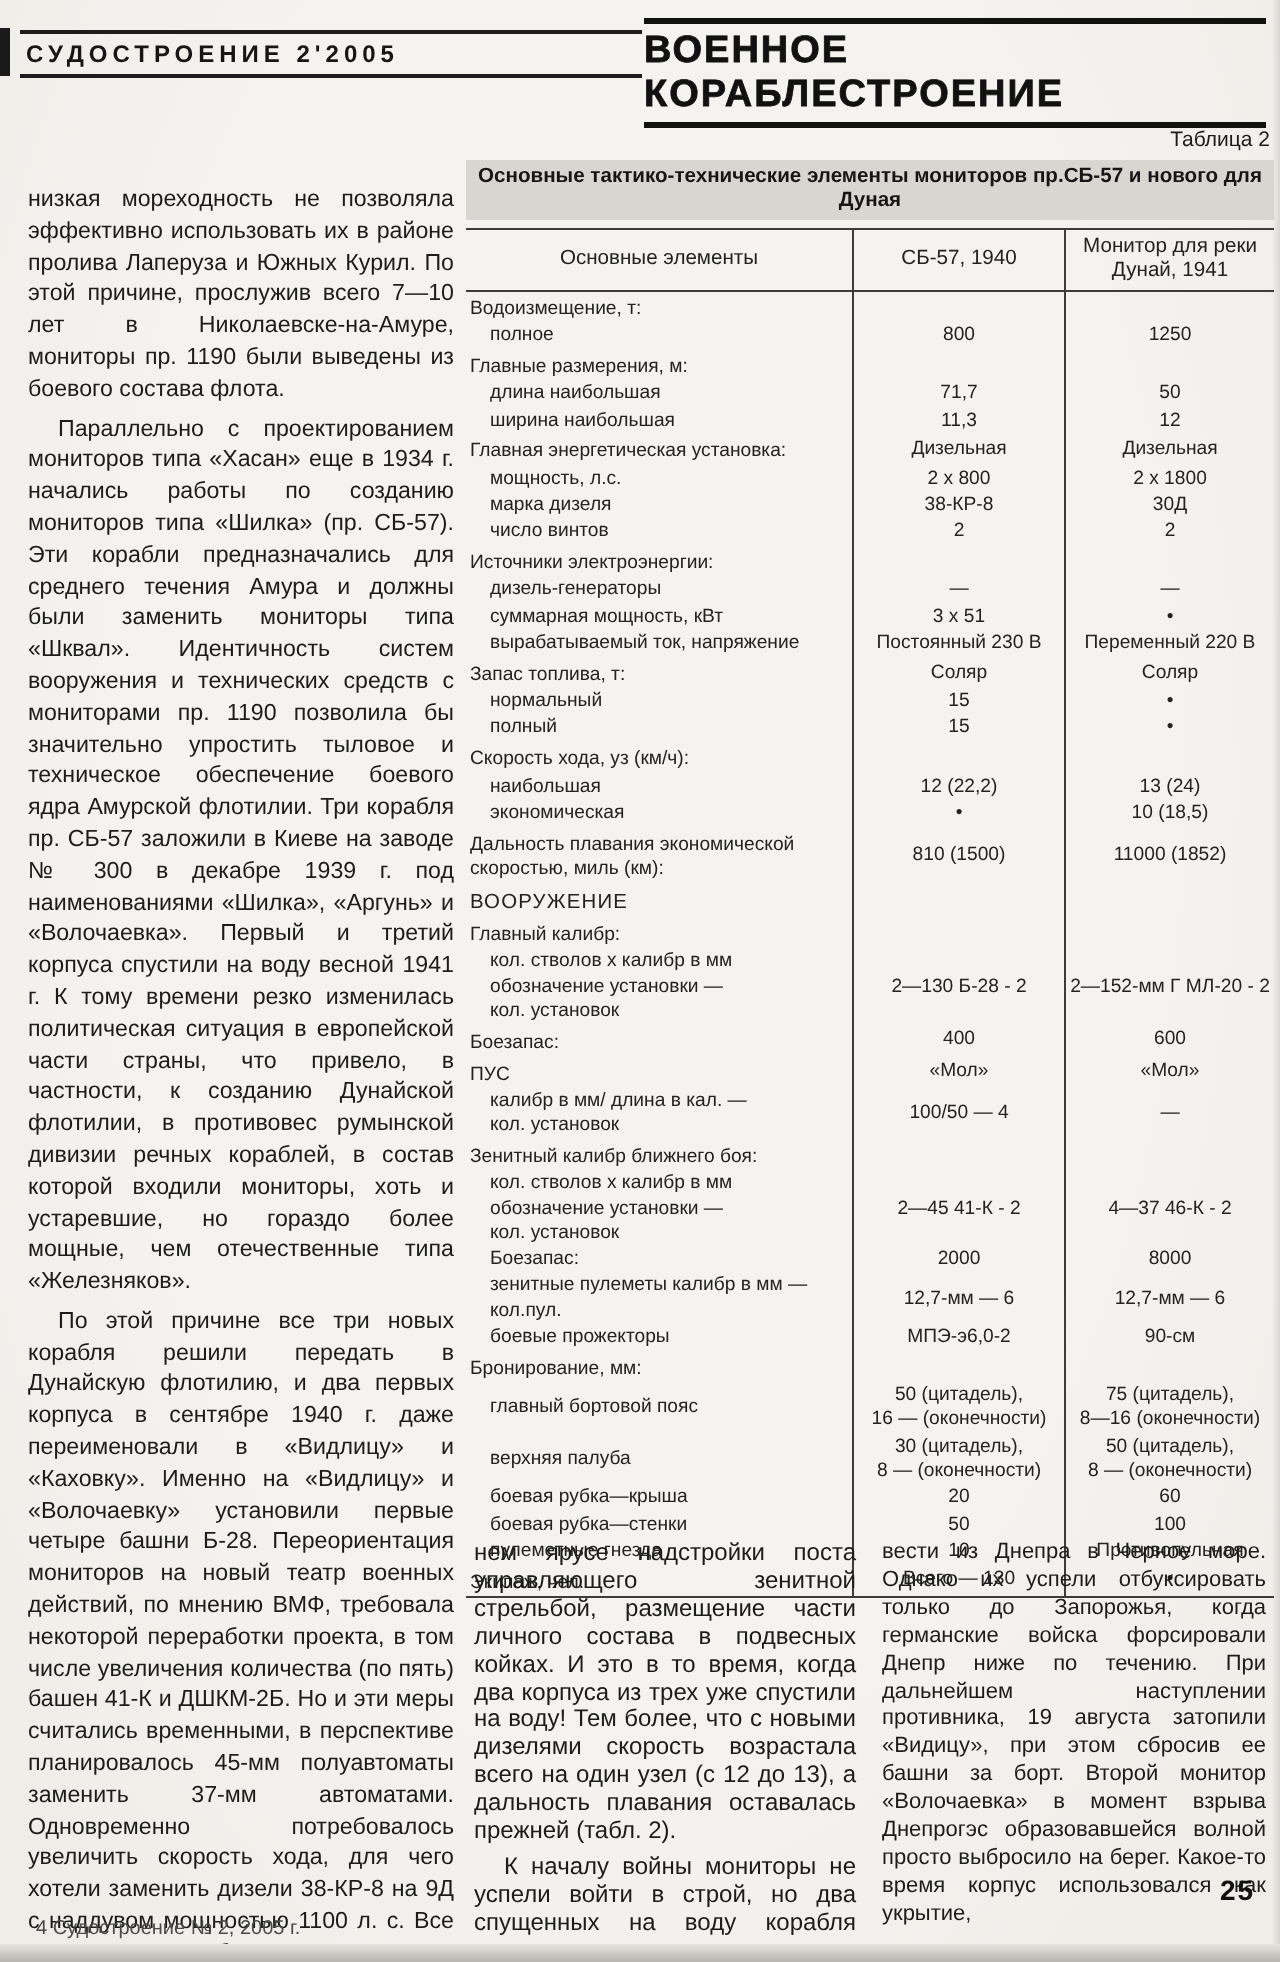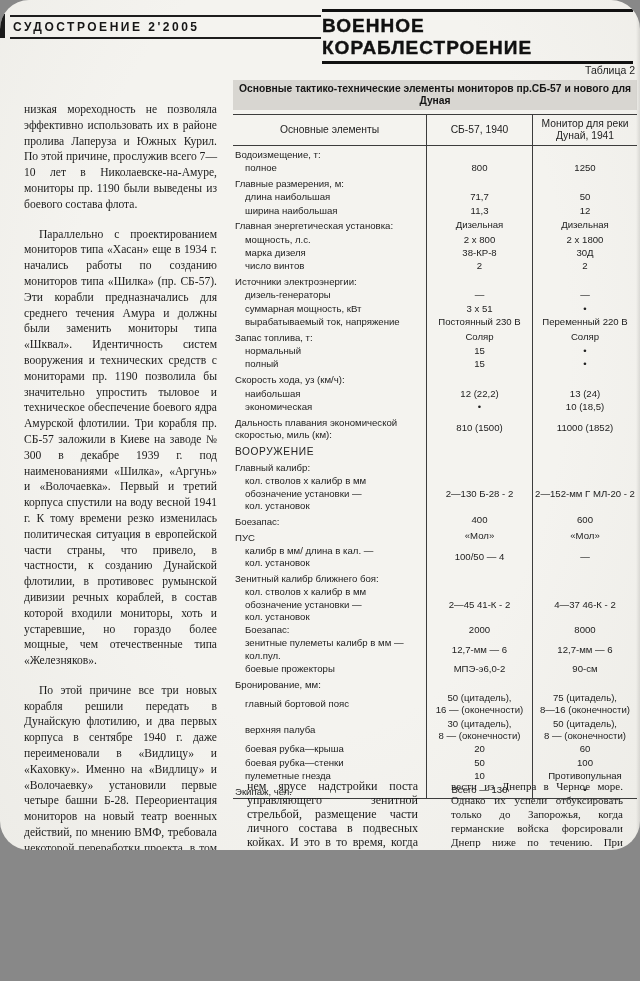--- a/index.html
+++ b/index.html
@@ -1,39 +1,39 @@
 <!DOCTYPE html>
 <html lang="ru"><head>
 <meta charset="utf-8">
 <style>
   html,body{margin:0;padding:0;background:#888;}
   .page{
-    position:relative;width:640px;height:850px;margin:0 auto;overflow:hidden;
+    position:relative;width:640px;height:981px;margin:0 auto;overflow:hidden;
     background:radial-gradient(ellipse at 50% 40%, #f4f3ef 55%, #edece7 100%);
-    font-family:"Liberation Sans", sans-serif;color:#1c1c1c;border-radius:29px;
+    font-family:"Liberation Sans", sans-serif;color:#1c1c1c;
   }
   
   .hdr-left{
     position:absolute;left:10px;top:15px;width:308px;
     border-top:2px solid #1d1d1d;border-bottom:2px solid #1d1d1d;
     padding:3px 0 3px 3px;font-size:12px;font-weight:bold;letter-spacing:2.5px;
     color:#161616;
   }
   .hdr-right{
     position:absolute;left:322px;top:9px;width:311px;
     border-top:3px solid #111;border-bottom:3px solid #111;
     padding:3px 0 2px 0;font-size:19px;font-weight:bold;
     letter-spacing:1px;color:#111;-webkit-text-stroke:0.4px #111;
   }
   
   .textcol{position:absolute;text-align:justify;}
   .left-col{left:10px;top:88px;width:221px;font-size:11.6px;line-height:15.8px;}
   .mid-col{left:233px;top:766px;width:199px;font-size:12px;line-height:13.9px;}
   .right-col{left:437px;top:766px;width:200px;font-size:11px;line-height:13.9px;}
-  .textcol p{margin:14px;font-family:Liberation Serif, serif;}
+  .textcol p{margin:4px;}
   .textcol p.indent{text-indent:15px;}
   
   .tbl-area{position:absolute;left:233px;top:64px;width:404px;}
   .tbl-caption{text-align:right;font-size:10.5px;padding-right:2px;margin-bottom:4px;}
   .tbl-title{
     background:#d8d6d1;font-weight:bold;font-size:10.3px;line-height:12px;
     text-align:center;padding:3px 4px;margin-bottom:4px;color:#161616;
   }
   table.tbl{width:100%;border-collapse:collapse;border-bottom:1.6px solid #3c3c3c;}
   table.tbl thead td{

